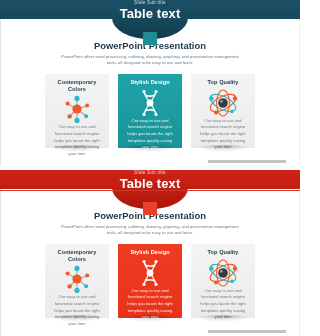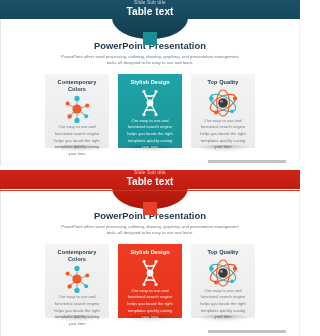--- a/index.html
+++ b/index.html
@@ -78,21 +78,21 @@
     z-index: 4;
     line-height: 1.05;
   }
   .banner-sub {
     font-size: 4.6px;
     letter-spacing: 0.25px;
     color: rgba(255,255,255,0.78);
     display: block;
   }
   .banner-title {
-    font-size: 10px;
+    font-size: 13px;
     font-weight: bold;
     color: #ffffff;
     display: block;
     letter-spacing: 0.1px;
     margin-top: 1px;
   }
 
   
   .theme-teal .banner-bar,
   .theme-teal .banner-bulge { background: #1b4d63; }

